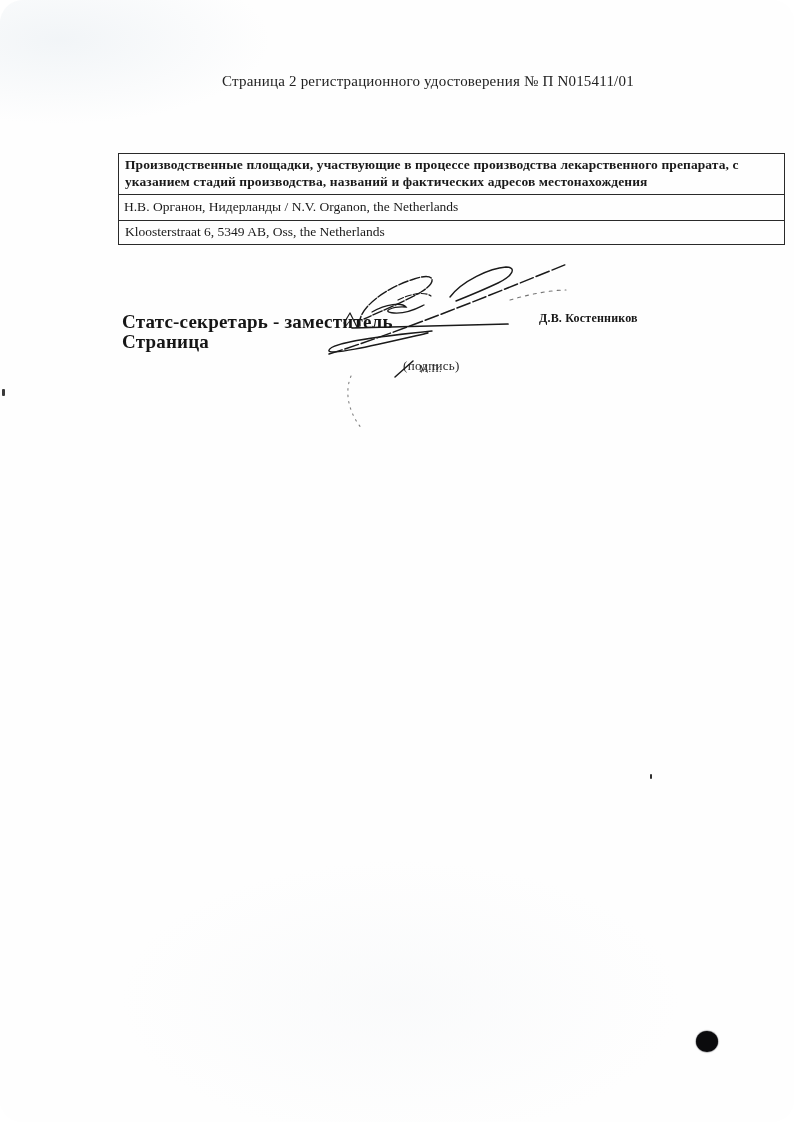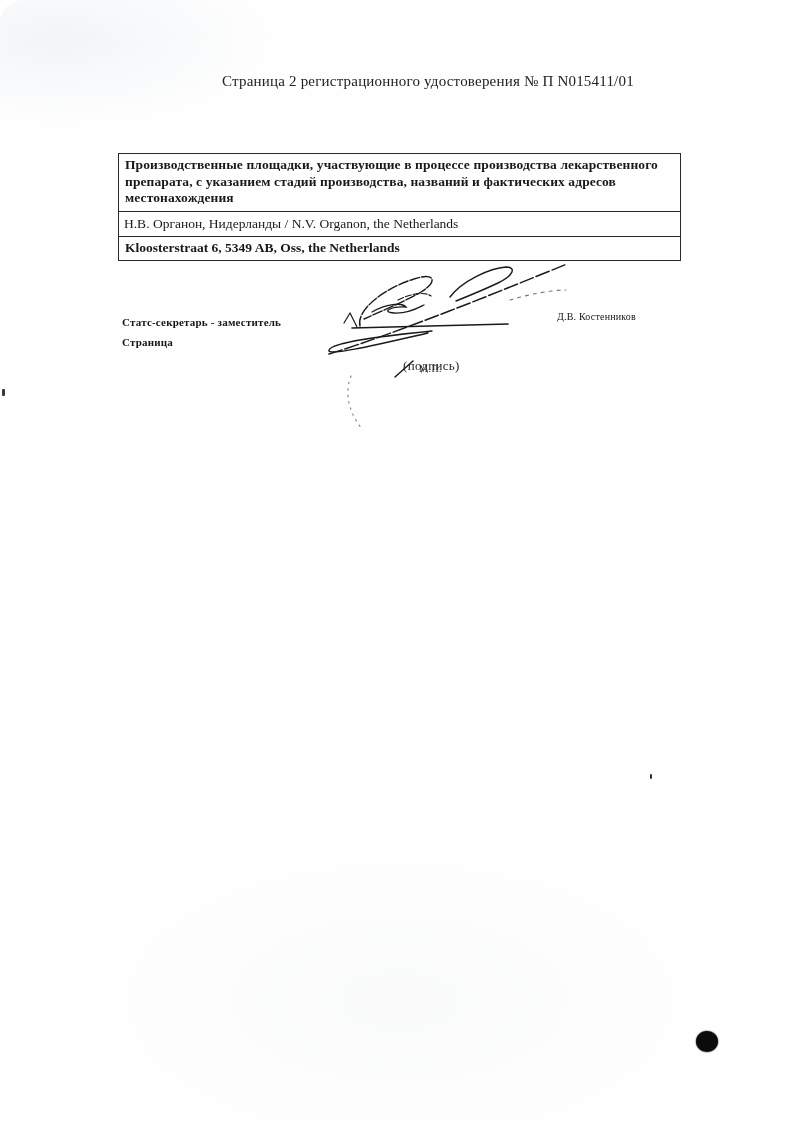--- a/index.html
+++ b/index.html
@@ -21,50 +21,50 @@
   }
   .scanlayer { filter: blur(0.25px) contrast(1.02); position:absolute; inset:0; }
 
   .doc-header {
     position: absolute; left: 222px; top: 73px;
     font-size: 15px; letter-spacing: 0.2px; color: #242424;
     white-space: nowrap;
   }
 
   .reg-table {
-    position: absolute; left: 118px; top: 153px; width: 563px;
+    position: absolute; left: 118px; top: 153px; width: 667px;
     border: 1.4px solid #2c2c2c;
     font-size: 13.5px; color: #1b1b1b;
   }
   .reg-table .thead {
     padding: 3px 6px 4px 6px;
     font-weight: bold;
     line-height: 16.5px;
     border-bottom: 1.3px solid #2c2c2c;
     letter-spacing: 0.1px;
   }
   .reg-table .row2 { display: flex; border-bottom: 1.3px solid #2c2c2c; }
   .reg-table .cell-producer {
     width: 320px; padding: 6px 6px 10px 6px;
     font-style: italic;
     border-right: 1.3px solid #2c2c2c;
   }
   .reg-table .cell-company {
     flex: 1; padding: 4px 6px 4px 5px; line-height: 16.5px;
   }
-  .reg-table .row3 { padding: 3px 6px 4px 6px; font-weight: bold; }
+  .reg-table .row3 { padding: 3px 6px 4px 6px; }
 
   .sig-title {
     position: absolute; left: 122px; top: 312px;
-    font-size: 11px; font-weight: bold; line-height: 20px; color: #181818;
+    font-size: 19px; font-weight: bold; line-height: 20px; color: #181818;
     letter-spacing: 0.2px;
   }
   .sig-name {
-    position: absolute; left: 557px; top: 311px;
-    font-size: 10px; font-weight: normal; color: #181818;
+    position: absolute; left: 539px; top: 311px;
+    font-size: 12px; font-weight: bold; color: #181818;
     letter-spacing: 0.2px; white-space: nowrap;
   }
   .sig-caption {
     position: absolute; left: 403px; top: 358px;
     font-size: 13px; color: #2a2a2a; letter-spacing: 0.3px;
   }
   .stamp-caption {
     position: absolute; left: 419px; top: 363px;
     font-size: 10px; color: #2a2a2a; letter-spacing: 0.5px;
   }

